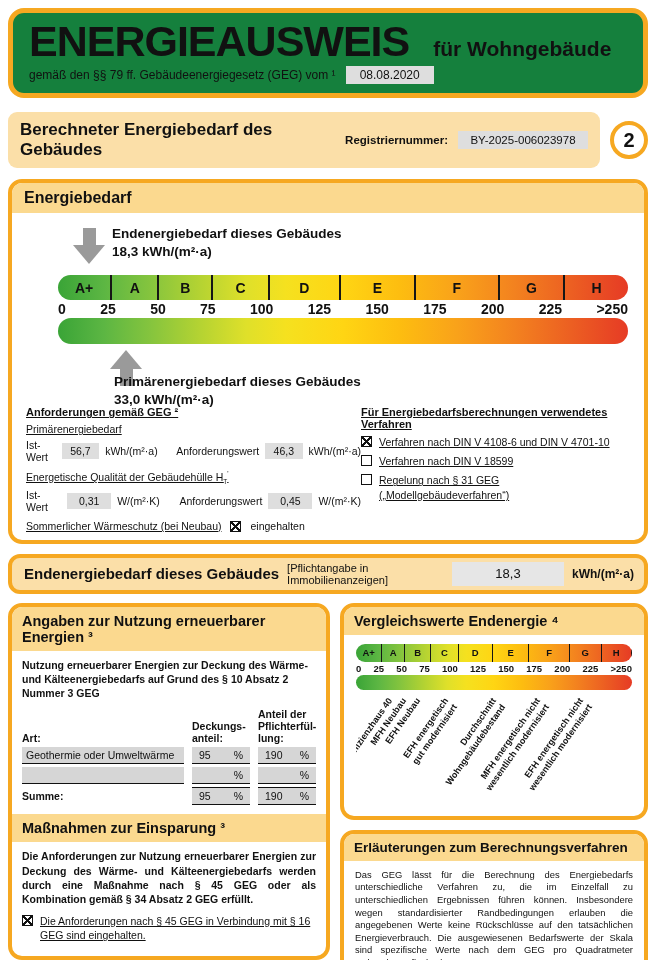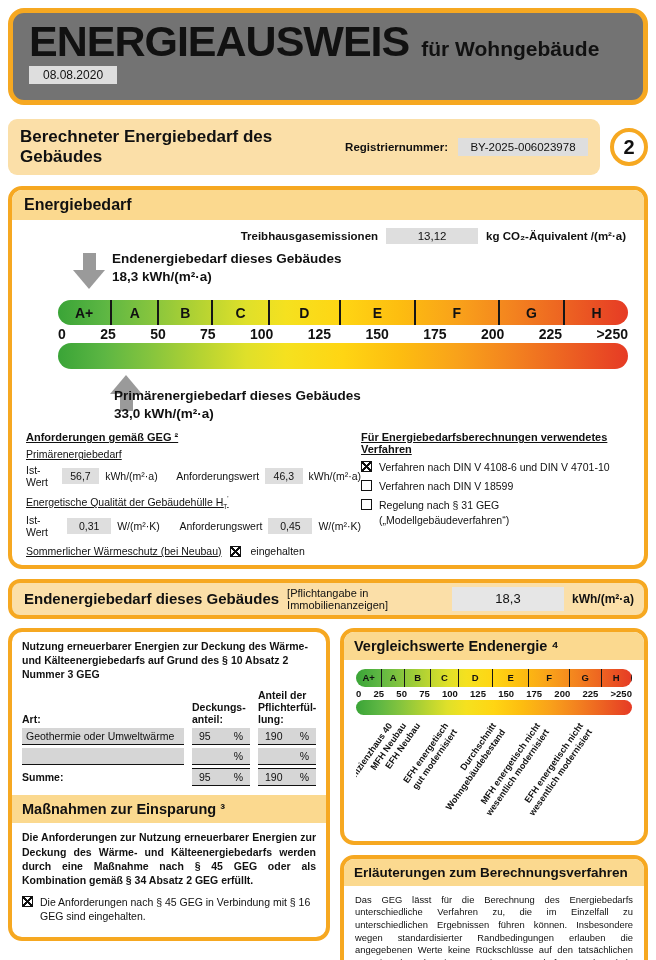--- a/index.html
+++ b/index.html
@@ -12,24 +12,24 @@
     --grad:linear-gradient(90deg,#3aa437 0%,#5cb643 8%,#84c43e 16%,#b5d332 25%,#dfe02a 33%,#f5e11f 40%,#ffd513 50%,#fdbd10 60%,#f9a21a 70%,#f3821f 80%,#ec5f22 90%,#e63b25 100%);
   }
   *{box-sizing:border-box;margin:0;padding:0;}
   html,body{width:656px;background:#fff;}
   body{font-family:"Liberation Sans","DejaVu Sans",sans-serif;color:#111;font-size:11px;}
   .sup{font-size:0.62em;vertical-align:super;}
   .sub{font-size:0.62em;vertical-align:sub;}
   .field{background:var(--grey);display:inline-flex;align-items:center;justify-content:center;}
 
   
-  .hdr-box{margin:8px 8px 0;border:5px solid var(--orange);border-radius:16px;padding:6px 16px 16px;background:#737373;}
+  .hdr-box{margin:8px 8px 0;border:5px solid var(--orange);border-radius:16px;padding:6px 16px 9px;background:#15803d;}
   .hdr-title-row{display:flex;align-items:baseline;gap:12px;}
   .hdr-title{font-size:43px;font-weight:bold;letter-spacing:-1px;line-height:1.05;}
-  .hdr-sub{font-size:21px;font-weight:bold;}
+  .hdr-sub{font-size:21px;font-weight:bold;margin-left:12px;}
   .hdr-law{font-size:12px;margin-top:2px;display:flex;align-items:center;gap:10px;}
   .hdr-date{padding:2px 14px;font-size:12px;}
 
   
   .section-row{display:flex;align-items:center;gap:10px;margin:14px 8px 0;}
   .section-band{flex:1;background:var(--section);border-radius:9px;padding:8px 12px;display:flex;align-items:center;gap:10px;}
   .section-title{font-size:17px;font-weight:bold;flex:1;}
   .reg-label{font-size:11.5px;font-weight:bold;}
   .reg-value{padding:3px 10px;font-size:11.5px;min-width:130px;}
   .page-badge{width:38px;height:38px;border:4px solid var(--orange);border-radius:50%;background:#fff;display:flex;align-items:center;justify-content:center;font-size:20px;font-weight:bold;}
@@ -50,38 +50,38 @@
   .chart-top{height:54px;position:relative;}
   .chart-bottom{height:58px;position:relative;}
   .arrow{position:absolute;display:flex;flex-direction:column;align-items:center;}
   .arrow .shaft{width:13px;height:17px;background:var(--arrow);}
   .arrow .head-down{width:0;height:0;border-left:16px solid transparent;border-right:16px solid transparent;border-top:19px solid var(--arrow);}
   .arrow .head-up{width:0;height:0;border-left:16px solid transparent;border-right:16px solid transparent;border-bottom:19px solid var(--arrow);}
   .arrow-down{left:47px;top:7px;}
   .arrow-up{left:84px;top:6px;}
   .arrow-label{position:absolute;font-size:13.5px;font-weight:bold;line-height:1.35;}
   .end-label{left:86px;top:4px;}
-  .prim-label{left:88px;top:18px;}
+  .prim-label{left:88px;top:29px;}
   .scale-wrap{margin-left:32px;margin-right:2px;}
   .class-band{height:25px;border-radius:13px;background-image:var(--grad);display:flex;overflow:hidden;}
   .class-seg{display:flex;align-items:center;justify-content:center;font-size:14px;font-weight:bold;border-right:2px solid #161616;}
   .class-seg:last-child{border-right:none;}
   .tick-row{display:flex;justify-content:space-between;padding:1px 0;}
   .tick{font-size:14px;font-weight:bold;}
   .smooth-bar{height:26px;border-radius:14px;background-image:var(--grad);}
 
   
   .req-grid{display:flex;gap:0;margin-top:4px;}
   .req-left{width:335px;font-size:10.5px;}
   .req-right{flex:1;font-size:10.5px;}
   .req-h{font-size:11px;font-weight:bold;text-decoration:underline;margin-bottom:5px;}
   .req-sub{text-decoration:underline;margin:5px 0 4px;}
   .val-row{display:flex;align-items:center;gap:6px;margin:4px 0 7px;}
   .val-box{width:46px;padding:2px 0;}
-  .chk-item{display:flex;gap:7px;margin:0 0 5px;line-height:1.35;}
+  .chk-item{display:flex;gap:7px;margin:0 0 5px;line-height:1.35;text-decoration:underline;}
   .chk{width:11px;height:11px;border:1.4px solid #111;flex:none;margin-top:1px;background:#fff;}
   .chk.checked{background-image:linear-gradient(45deg,transparent 44%,#111 44%,#111 56%,transparent 56%),linear-gradient(-45deg,transparent 44%,#111 44%,#111 56%,transparent 56%);}
   .sommer-row{display:flex;align-items:center;gap:9px;margin-top:6px;font-size:10.5px;}
   .sommer-label{text-decoration:underline;}
 
   
   .p2{margin:10px 8px 0;border:4px solid var(--orange);border-radius:12px;background:var(--section);display:flex;align-items:center;padding:0 10px 0 12px;height:40px;gap:8px;}
   .p2-title{font-size:15px;font-weight:bold;}
   .p2-note{font-size:11px;flex:1;}
   .p2-value{background:#E6E6E6;width:112px;height:24px;font-size:13px;}
@@ -122,42 +122,38 @@
 </style>
 </head>
 <body>
 
 <div class="hdr-box">
   <div class="hdr-title-row">
     <span class="hdr-title">ENERGIEAUSWEIS</span>
     <span class="hdr-sub">für Wohngebäude</span>
   </div>
   <div class="hdr-law">
+    <span>gemäß den §§ 79 ff. Gebäudeenergiegesetz (GEG) vom ¹</span>
     <span class="field hdr-date">08.08.2020</span>
   </div>
 </div>
 
 <div class="section-row">
   <div class="section-band">
     <span class="section-title">Berechneter Energiebedarf des Gebäudes</span>
     <span class="reg-label">Registriernummer:</span>
     <span class="field reg-value">BY-2025-006023978</span>
   </div>
   <div class="page-badge">2</div>
 </div>
 
 <div class="panel p1">
   <div class="panel-band">Energiebedarf</div>
   <div class="p1-body">
 
-    <div class="ghg-row">
-      <span class="ghg-label">Treibhausgasemissionen</span>
-      <span class="field ghg-value">13,12</span>
-      <span class="ghg-unit">kg CO₂-Äquivalent /(m²·a)</span>
-    </div>
 
     <div class="chart">
       <div class="chart-top">
         <div class="arrow arrow-down">
           <div class="shaft"></div>
           <div class="head-down"></div>
         </div>
         <div class="arrow-label end-label">
           <div>Endenergiebedarf dieses Gebäudes</div>
           <div>18,3 kWh/(m²·a)</div>
@@ -284,20 +280,21 @@
 <div class="p2">
   <span class="p2-title">Endenergiebedarf dieses Gebäudes</span>
   <span class="p2-note">[Pflichtangabe in Immobilienanzeigen]</span>
   <span class="field p2-value">18,3</span>
   <span class="p2-unit">kWh/(m²·a)</span>
 </div>
 
 <div class="cols">
 
   <div class="panel col-left">
+    <div class="inner-band">Angaben zur Nutzung erneuerbarer Energien ³</div>
     <div class="lp-body">
       <div class="intro">Nutzung erneuerbarer Energien zur Deckung des Wärme- und Kälteenergiebedarfs auf Grund des § 10 Absatz 2 Nummer 3 GEG</div>
 
       <div class="tbl">
         <div class="tbl-head">
           <span class="c-art" style="align-self:flex-end">Art:</span>
           <span class="c-deck" style="white-space:pre-line">Deckungs-
 anteil:</span>
           <span class="c-ant" style="white-space:pre-line">Anteil der
 Pflichterfül-

